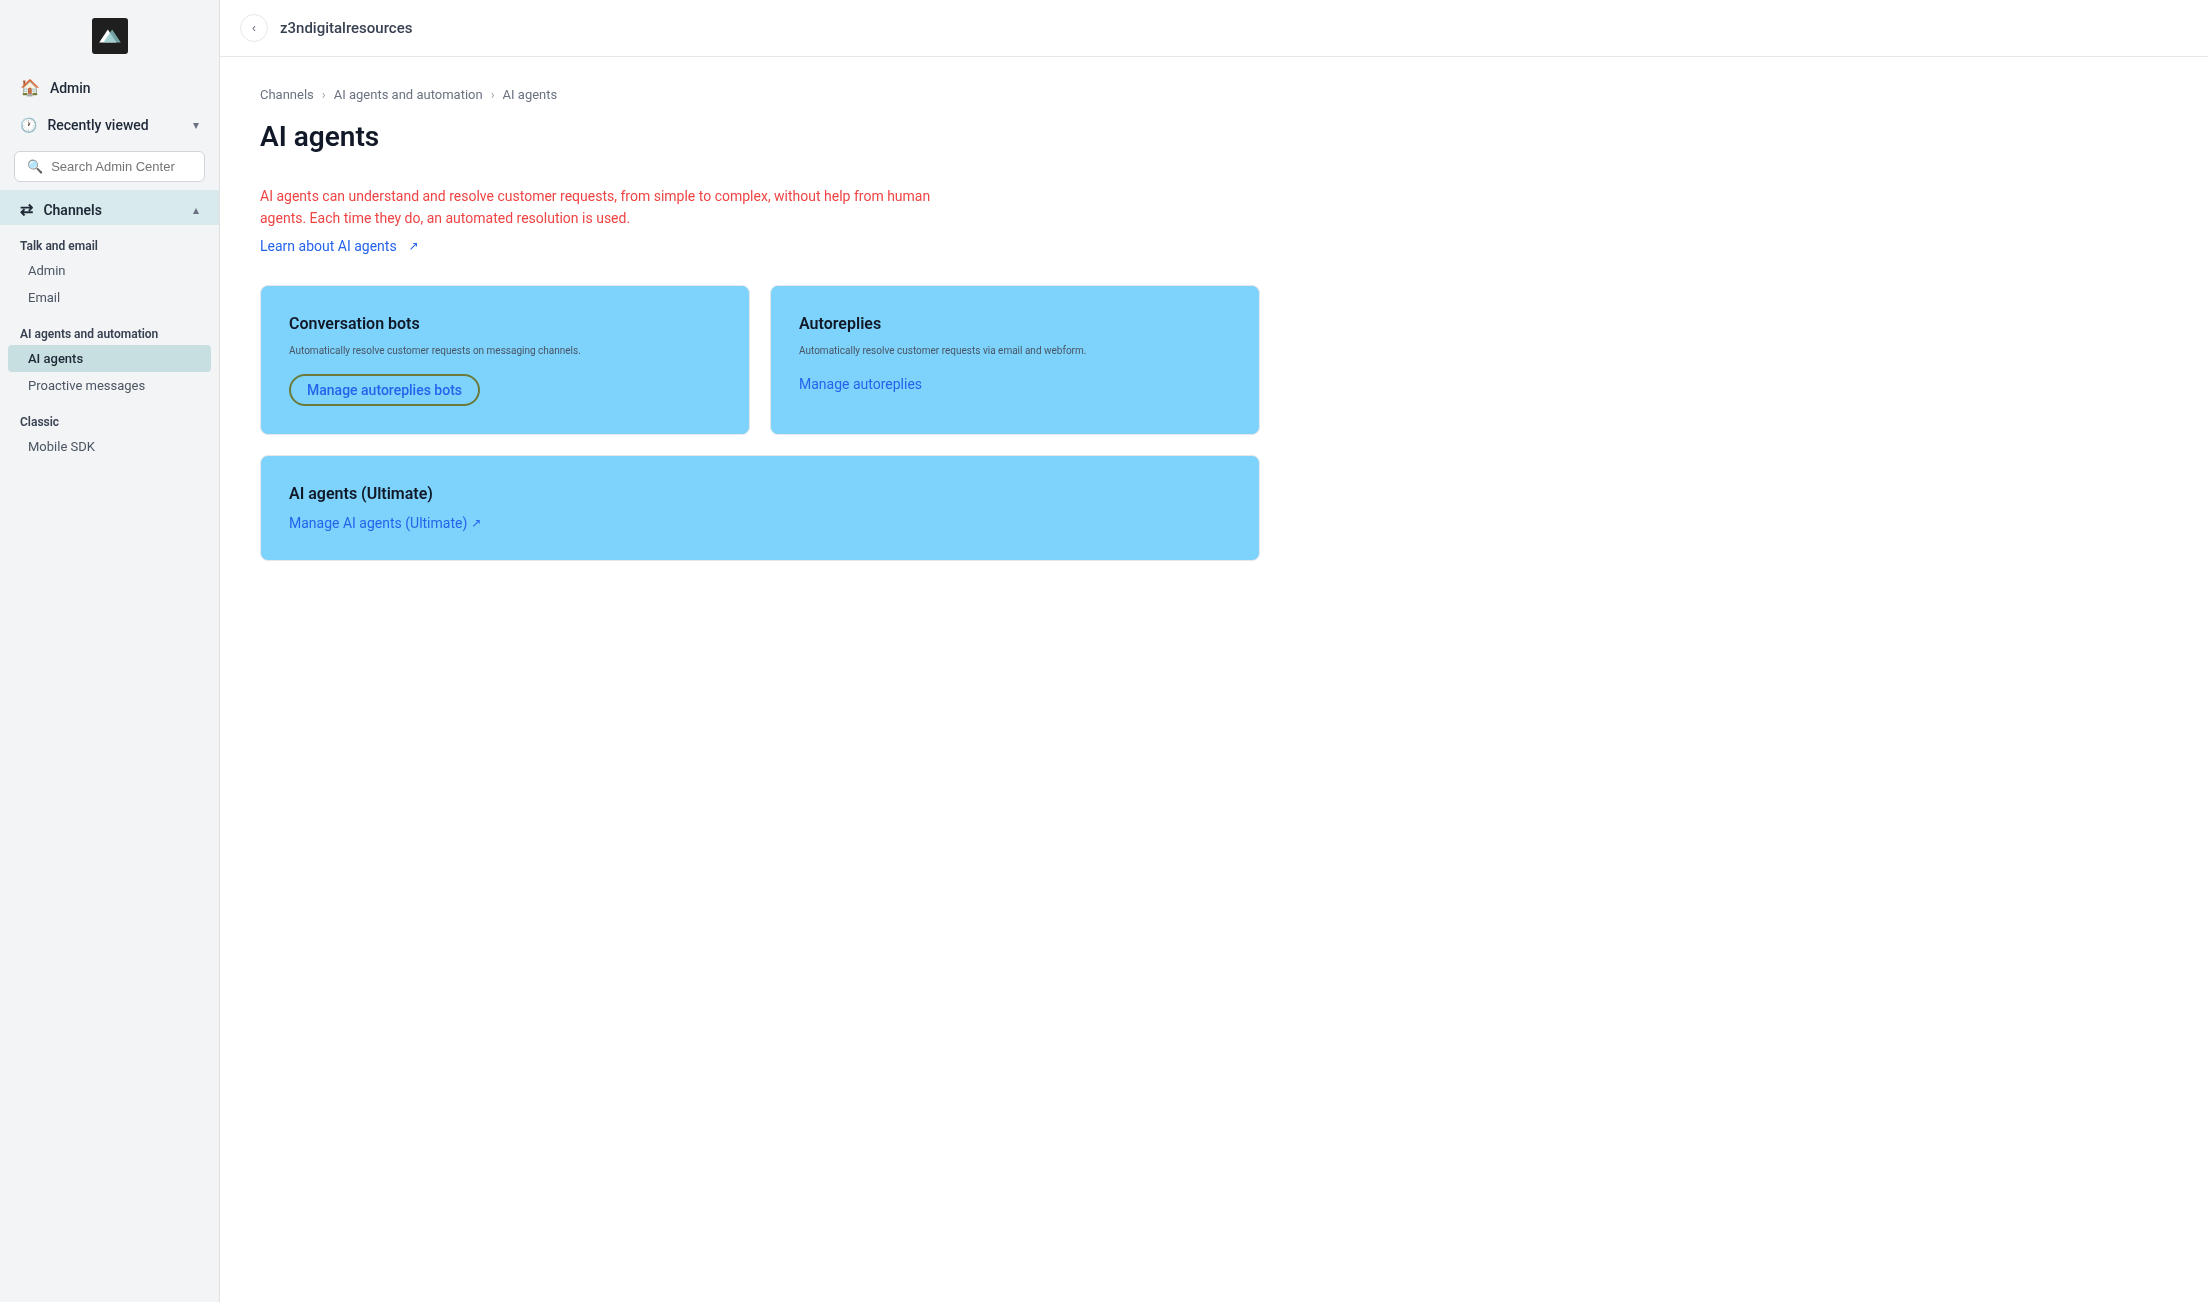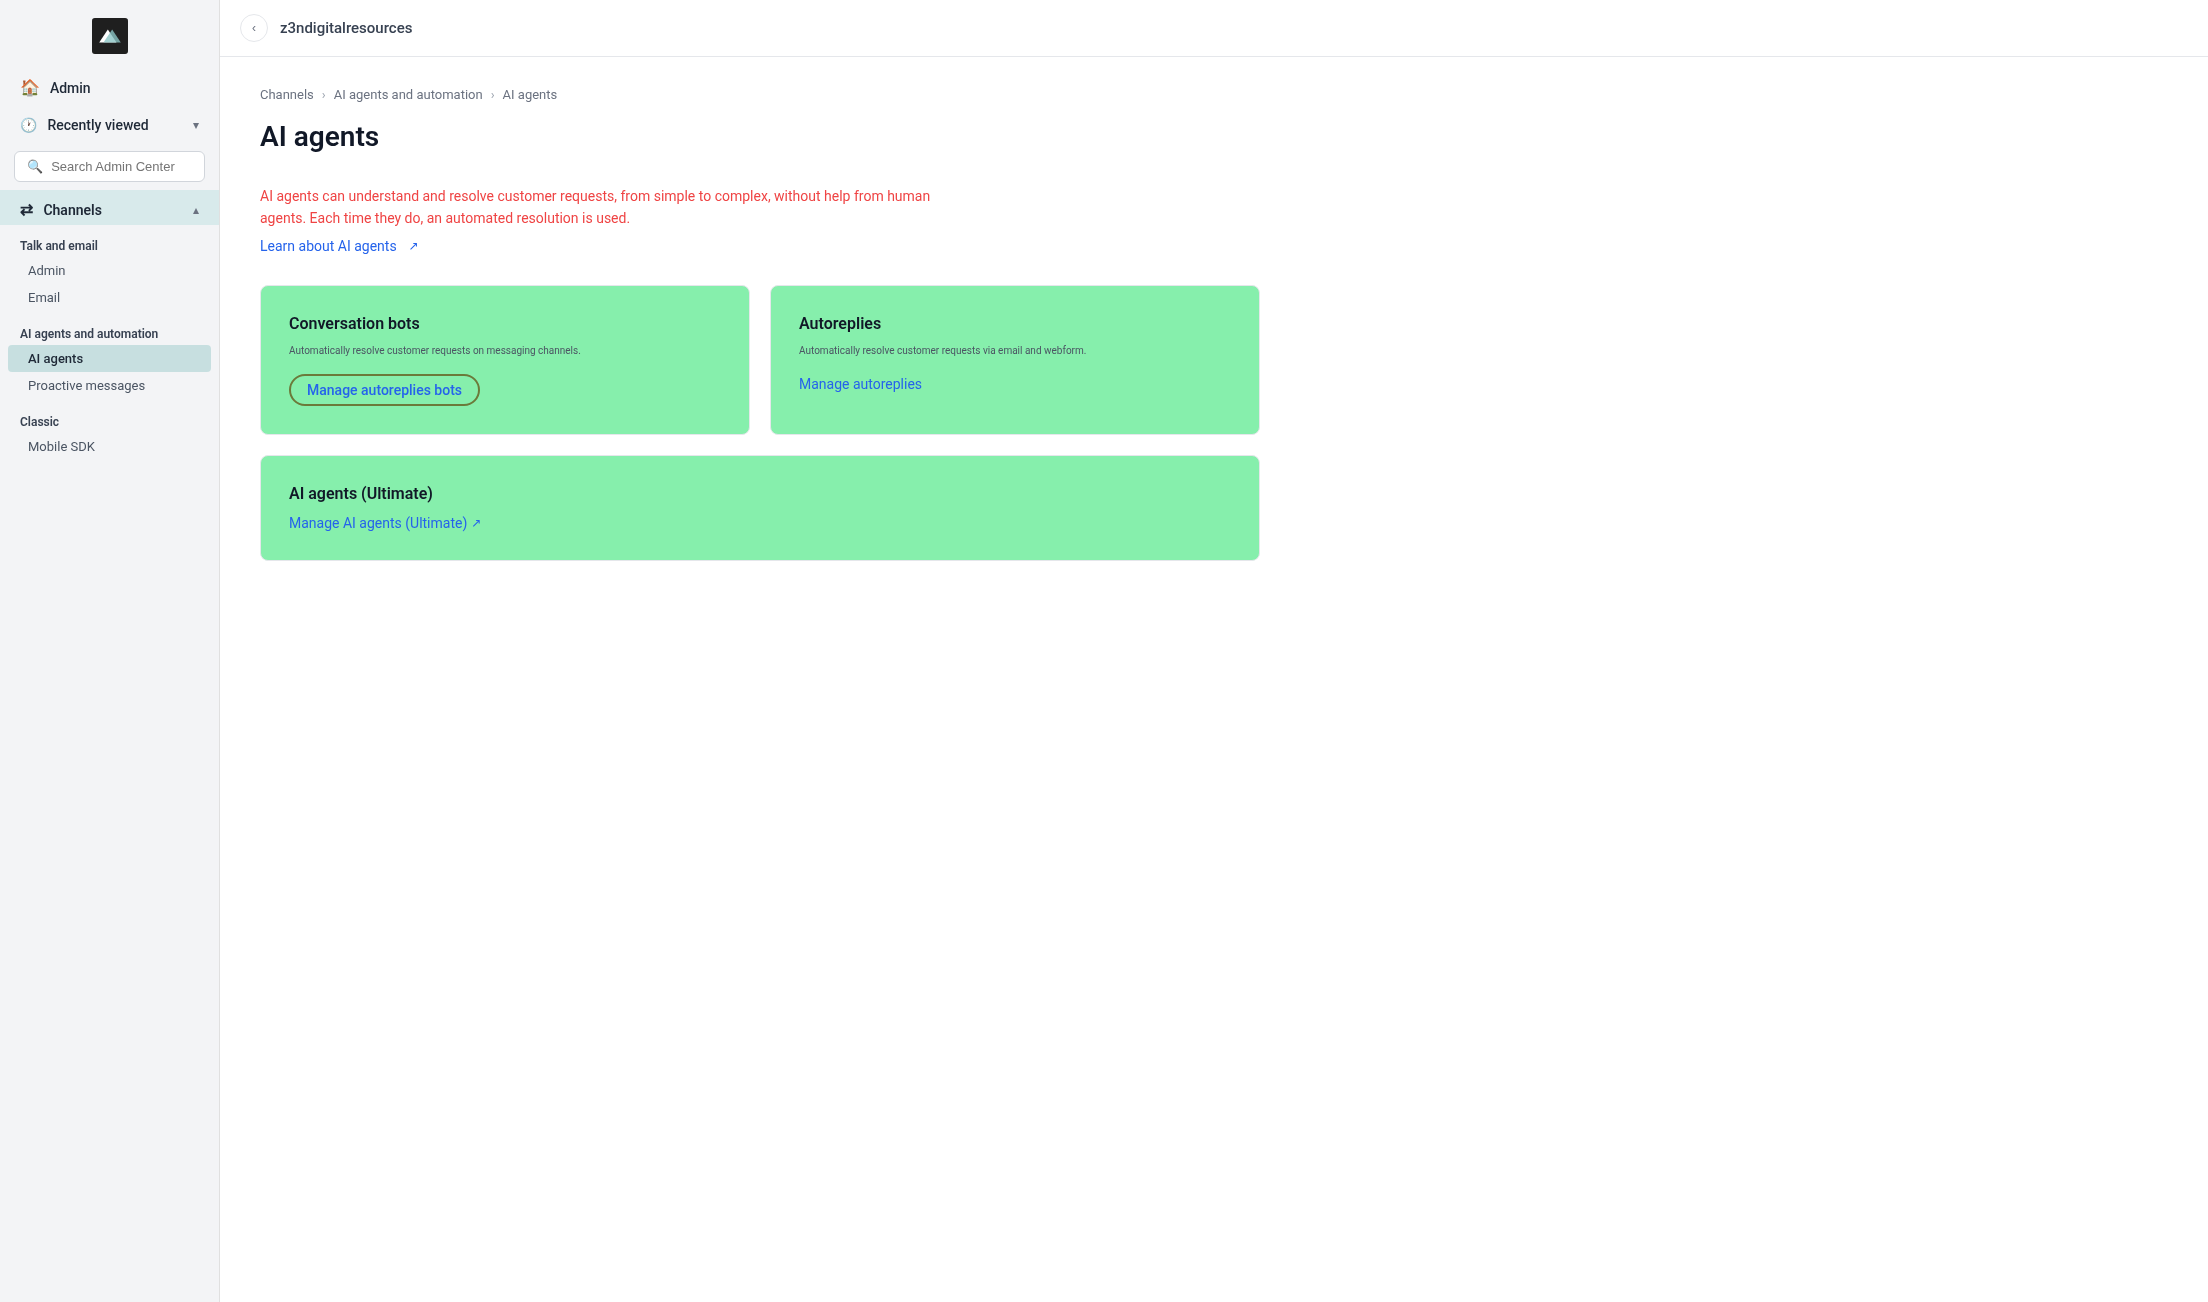--- a/index.html
+++ b/index.html
@@ -192,21 +192,21 @@
     }
 
     .cards-grid {
       display: grid;
       grid-template-columns: 1fr 1fr;
       gap: 20px;
       margin-top: 30px;
       max-width: 1000px;
     }
     .card {
-      background: #86efac;
+      background: #7dd3fc;
       border: 1px solid #e5e7eb;
       border-radius: 8px;
       padding: 28px;
     }
     .card-title {
       font-size: 16px;
       font-weight: 600;
       color: #111827;
       margin-bottom: 10px;
     }

